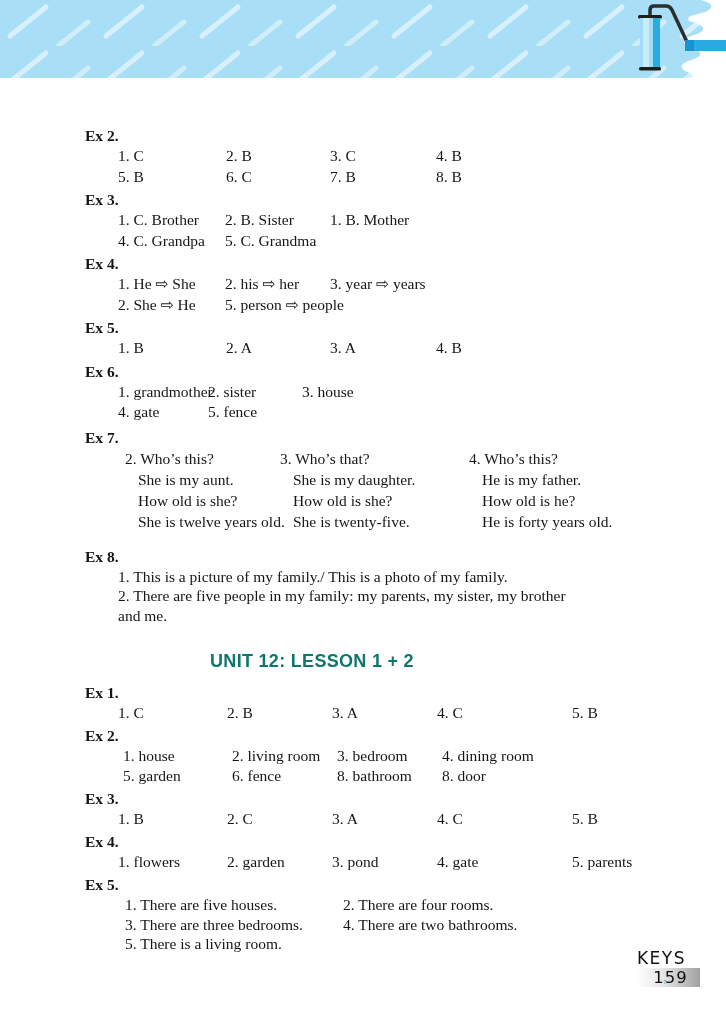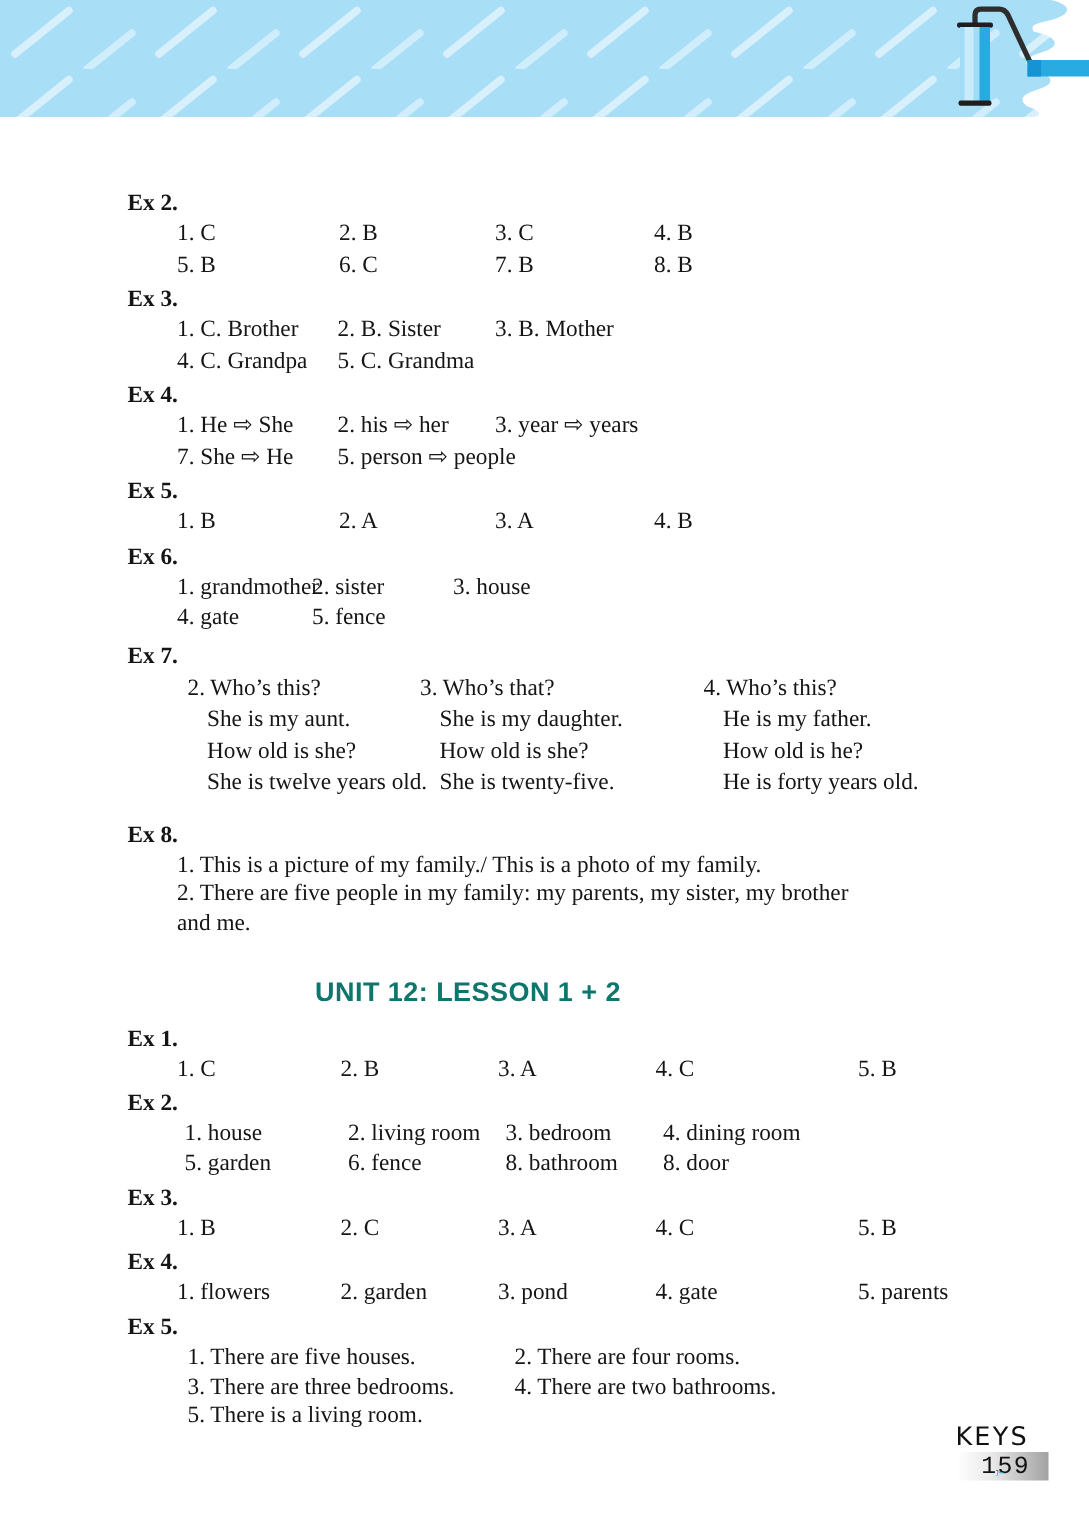--- a/index.html
+++ b/index.html
@@ -33,21 +33,21 @@
     position:absolute;top:948px;right:26px;height:36px;
     display:flex;align-items:center;
     font-family:"DejaVu Sans", sans-serif;
     flex-direction:column;
   }
   .keys{font-size:17px;letter-spacing:1.5px;color:#111;margin-right:14px;}
   .chip{
     display:flex;align-items:center;justify-content:center;
     height:27px;padding:0 12px 0 16px;
     background:linear-gradient(90deg,#ffffff 0%,#e7e7e7 40%,#a2a2a2 100%);
-    font-size:16.5px;letter-spacing:1px;color:#111;font-family:Liberation Mono, monospace;
+    font-size:16.5px;letter-spacing:1px;color:#111;
   }
   .mini-roller{margin-left:-3px;margin-top:-7px;}
 </style>
 </head>
 <body>
 
 <div class="band">
   <svg width="726" height="82" viewBox="0 0 726 82">
     <defs>
       <pattern id="streaks" width="96" height="46" patternUnits="userSpaceOnUse">
@@ -88,37 +88,37 @@
         <span class="cell">7. B</span>
         <span class="cell">8. B</span>
       </div>
     </div>
 
     <div class="exercise">
       <div class="ex-label">Ex 3.</div>
       <div class="row g3a">
         <span class="cell">1. C. Brother</span>
         <span class="cell">2. B. Sister</span>
-        <span class="cell">3. B. Mother</span>
+        <span class="cell">1. B. Mother</span>
       </div>
       <div class="row g3a">
         <span class="cell">4. C. Grandpa</span>
         <span class="cell">5. C. Grandma</span>
       </div>
     </div>
 
     <div class="exercise">
       <div class="ex-label">Ex 4.</div>
       <div class="row g3a">
         <span class="cell">1. He ⇨ She</span>
         <span class="cell">2. his ⇨ her</span>
         <span class="cell">3. year ⇨ years</span>
       </div>
       <div class="row g3a">
-        <span class="cell">7. She ⇨ He</span>
+        <span class="cell">2. She ⇨ He</span>
         <span class="cell">5. person ⇨ people</span>
       </div>
     </div>
 
     <div class="exercise">
       <div class="ex-label">Ex 5.</div>
       <div class="row g4a">
         <span class="cell">1. B</span>
         <span class="cell">2. A</span>
         <span class="cell">3. A</span>

